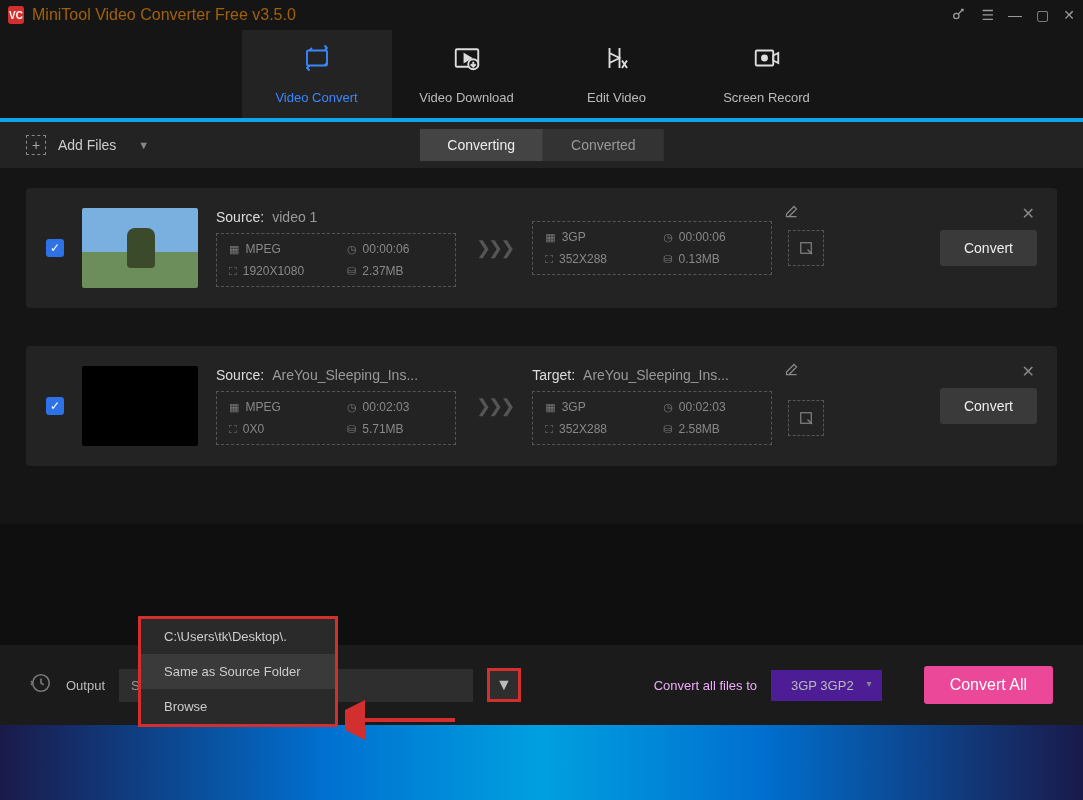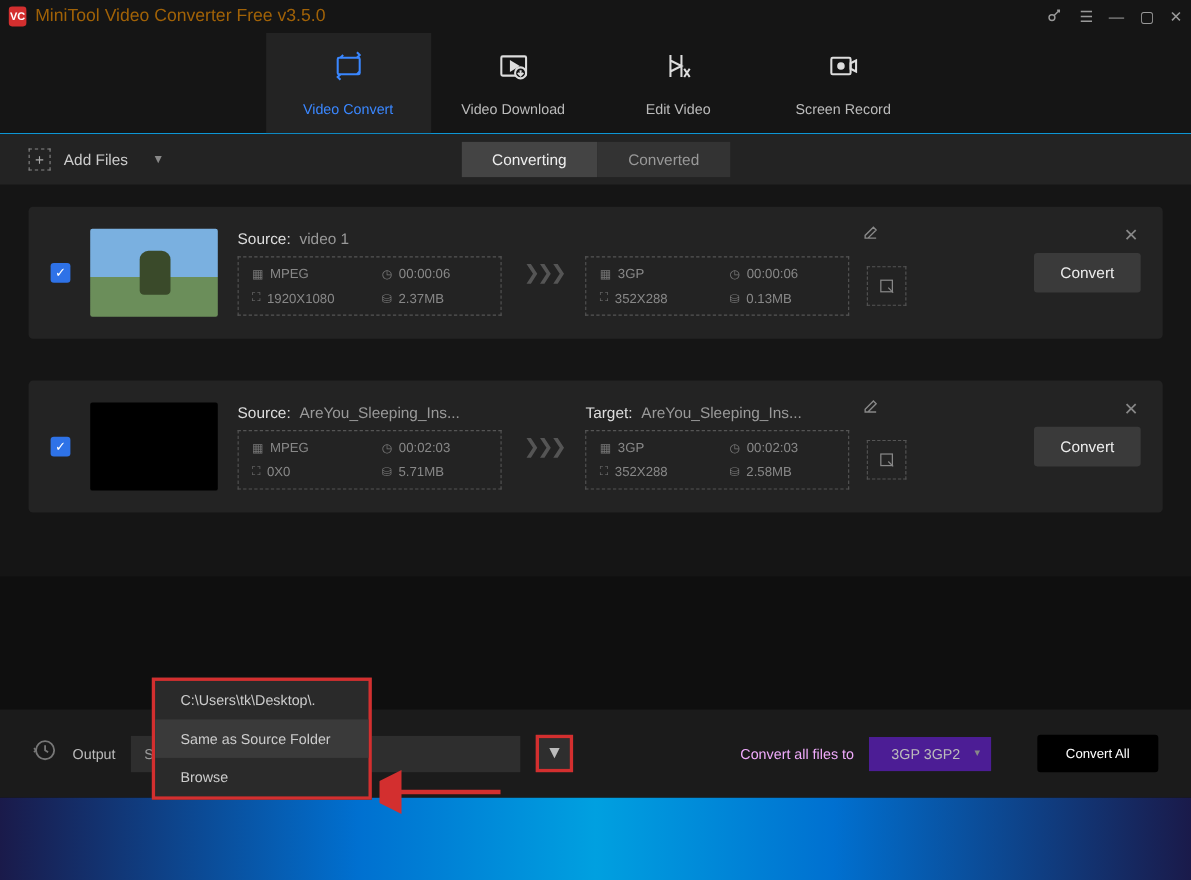--- a/index.html
+++ b/index.html
@@ -7,42 +7,42 @@
 
 
 .titlebar { height: 30px; background: #151515; display: flex; align-items: center; padding: 0 8px; }
 .app-icon { width: 16px; height: 18px; background: #d32f2f; border-radius: 3px; margin-right: 8px; display: flex; align-items: center; justify-content: center; color: #fff; font-size: 10px; font-weight: bold; }
 .app-title { color: #a16207; font-size: 16px; flex: 1; }
 .win-controls { display: flex; align-items: center; gap: 14px; }
 .win-controls span { color: #999; cursor: pointer; font-size: 14px; }
 .key-icon { color: #f0a020; }
 
 
-.top-tabs { height: 92px; background: #151515; display: flex; justify-content: center; gap: 0; border-bottom: 1px solid #0ea5e9; }
+.top-tabs { height: 92px; background: #151515; display: flex; justify-content: center; gap: 0; border-bottom: 4px solid #0ea5e9; }
 .top-tab { width: 150px; display: flex; flex-direction: column; align-items: center; justify-content: center; gap: 10px; color: #bbb; cursor: pointer; font-size: 13px; }
 .top-tab.active { background: #232323; color: #3a87ff; }
 .top-tab.active .tab-icon { color: #3a87ff; }
 .tab-icon { font-size: 26px; color: #ddd; }
 
 
 .toolbar { height: 46px; background: #232323; display: flex; align-items: center; padding: 0 26px; }
 .add-files { display: flex; align-items: center; gap: 12px; color: #ccc; font-size: 14px; cursor: pointer; }
 .add-icon { width: 20px; height: 20px; border: 1px dashed #888; display: flex; align-items: center; justify-content: center; font-size: 14px; color: #aaa; }
 .tab-switch { margin-left: auto; margin-right: auto; display: flex; position: absolute; left: 50%; transform: translateX(-50%); }
 .tab-btn { padding: 8px 28px; background: #333; color: #999; font-size: 14px; cursor: pointer; }
 .tab-btn.active { background: #444; color: #eee; }
 
 
 .content { padding: 20px 26px; background: #151515; }
 .card { background: #232323; border-radius: 4px; padding: 20px; display: flex; align-items: center; gap: 18px; margin-bottom: 38px; position: relative; }
 .checkbox { width: 18px; height: 18px; background: #2e72e7; border-radius: 3px; display: flex; align-items: center; justify-content: center; color: #fff; font-size: 12px; cursor: pointer; flex-shrink: 0; }
 .thumb { width: 116px; height: 80px; background: #000; border-radius: 2px; flex-shrink: 0; background-size: cover; }
 .thumb.landscape { background: linear-gradient(to bottom, #7ab0e0 0%, #7ab0e0 55%, #6b8e5a 55%, #6b8e5a 100%); position: relative; }
 .thumb.landscape::after { content: ''; position: absolute; left: 45px; top: 20px; width: 28px; height: 40px; background: #3a4a2a; border-radius: 8px 8px 4px 4px; }
-.card-body { flex: 1; display: flex; align-items: flex-end; gap: 0; }
+.card-body { flex: 1; display: flex; align-items: center; gap: 0; }
 .info-block { display: flex; flex-direction: column; gap: 6px; }
 .info-title { color: #ddd; font-size: 14px; margin-bottom: 2px; }
 .info-title .lbl { color: #ddd; font-weight: 500; margin-right: 8px; }
 .info-title .val { color: #999; }
 .detail-box { border: 1px dashed #555; padding: 8px 12px; display: grid; grid-template-columns: auto auto; gap: 8px 22px; font-size: 12px; }
 .detail-box .itm { color: #888; display: flex; align-items: center; gap: 6px; min-width: 96px; }
 .detail-box .ico { font-size: 11px; color: #777; }
 .arrows { color: #555; font-size: 18px; letter-spacing: -3px; margin: 0 20px; align-self: center; }
 .edit-target-btn { width: 36px; height: 36px; border: 1px dashed #555; display: flex; align-items: center; justify-content: center; color: #888; cursor: pointer; align-self: center; margin-left: 8px; }
 .edit-top { position: absolute; top: 16px; right: 258px; color: #888; cursor: pointer; font-size: 14px; }
@@ -51,21 +51,21 @@
 
 
 .footer { position: absolute; bottom: 75px; left: 0; right: 0; height: 80px; background: #1b1b1b; display: flex; align-items: center; padding: 0 30px; gap: 14px; }
 .clock-icon { color: #777; font-size: 20px; }
 .output-lbl { color: #bbb; font-size: 13px; }
 .output-select { background: #2e2e2e; color: #999; padding: 9px 12px; width: 354px; font-size: 13px; position: relative; }
 .output-dropdown-btn { width: 34px; height: 34px; background: #2e2e2e; display: flex; align-items: center; justify-content: center; color: #bbb; cursor: pointer; border: 3px solid #d32f2f; }
 .convert-all-lbl { color: #f0abfc; font-size: 13px; margin-left: auto; }
 .format-select { background: #4c1d95; color: #bbb; padding: 8px 28px 8px 20px; font-size: 13px; position: relative; cursor: pointer; }
 .format-select::after { content: '▾'; position: absolute; right: 10px; color: #888; font-size: 10px; }
-.convert-all-btn { background: #000000; color: #fff; padding: 10px 26px; border-radius: 3px; font-size: 12px; cursor: pointer; margin-left: 28px; }
+.convert-all-btn { background: #ec4899; color: #fff; padding: 10px 26px; border-radius: 3px; font-size: 16px; cursor: pointer; margin-left: 28px; }
 
 
 .dropdown { position: absolute; bottom: -2px; left: 138px; width: 200px; background: #2a2a2a; border: 3px solid #d32f2f; z-index: 20; }
 .dropdown .item { padding: 10px 23px; color: #ccc; font-size: 13px; cursor: pointer; }
 .dropdown .item:hover, .dropdown .item.hover { background: #3a3a3a; }
 
 
 .red-arrow { position: absolute; left: 345px; bottom: 60px; z-index: 30; pointer-events: none; }
 
 

